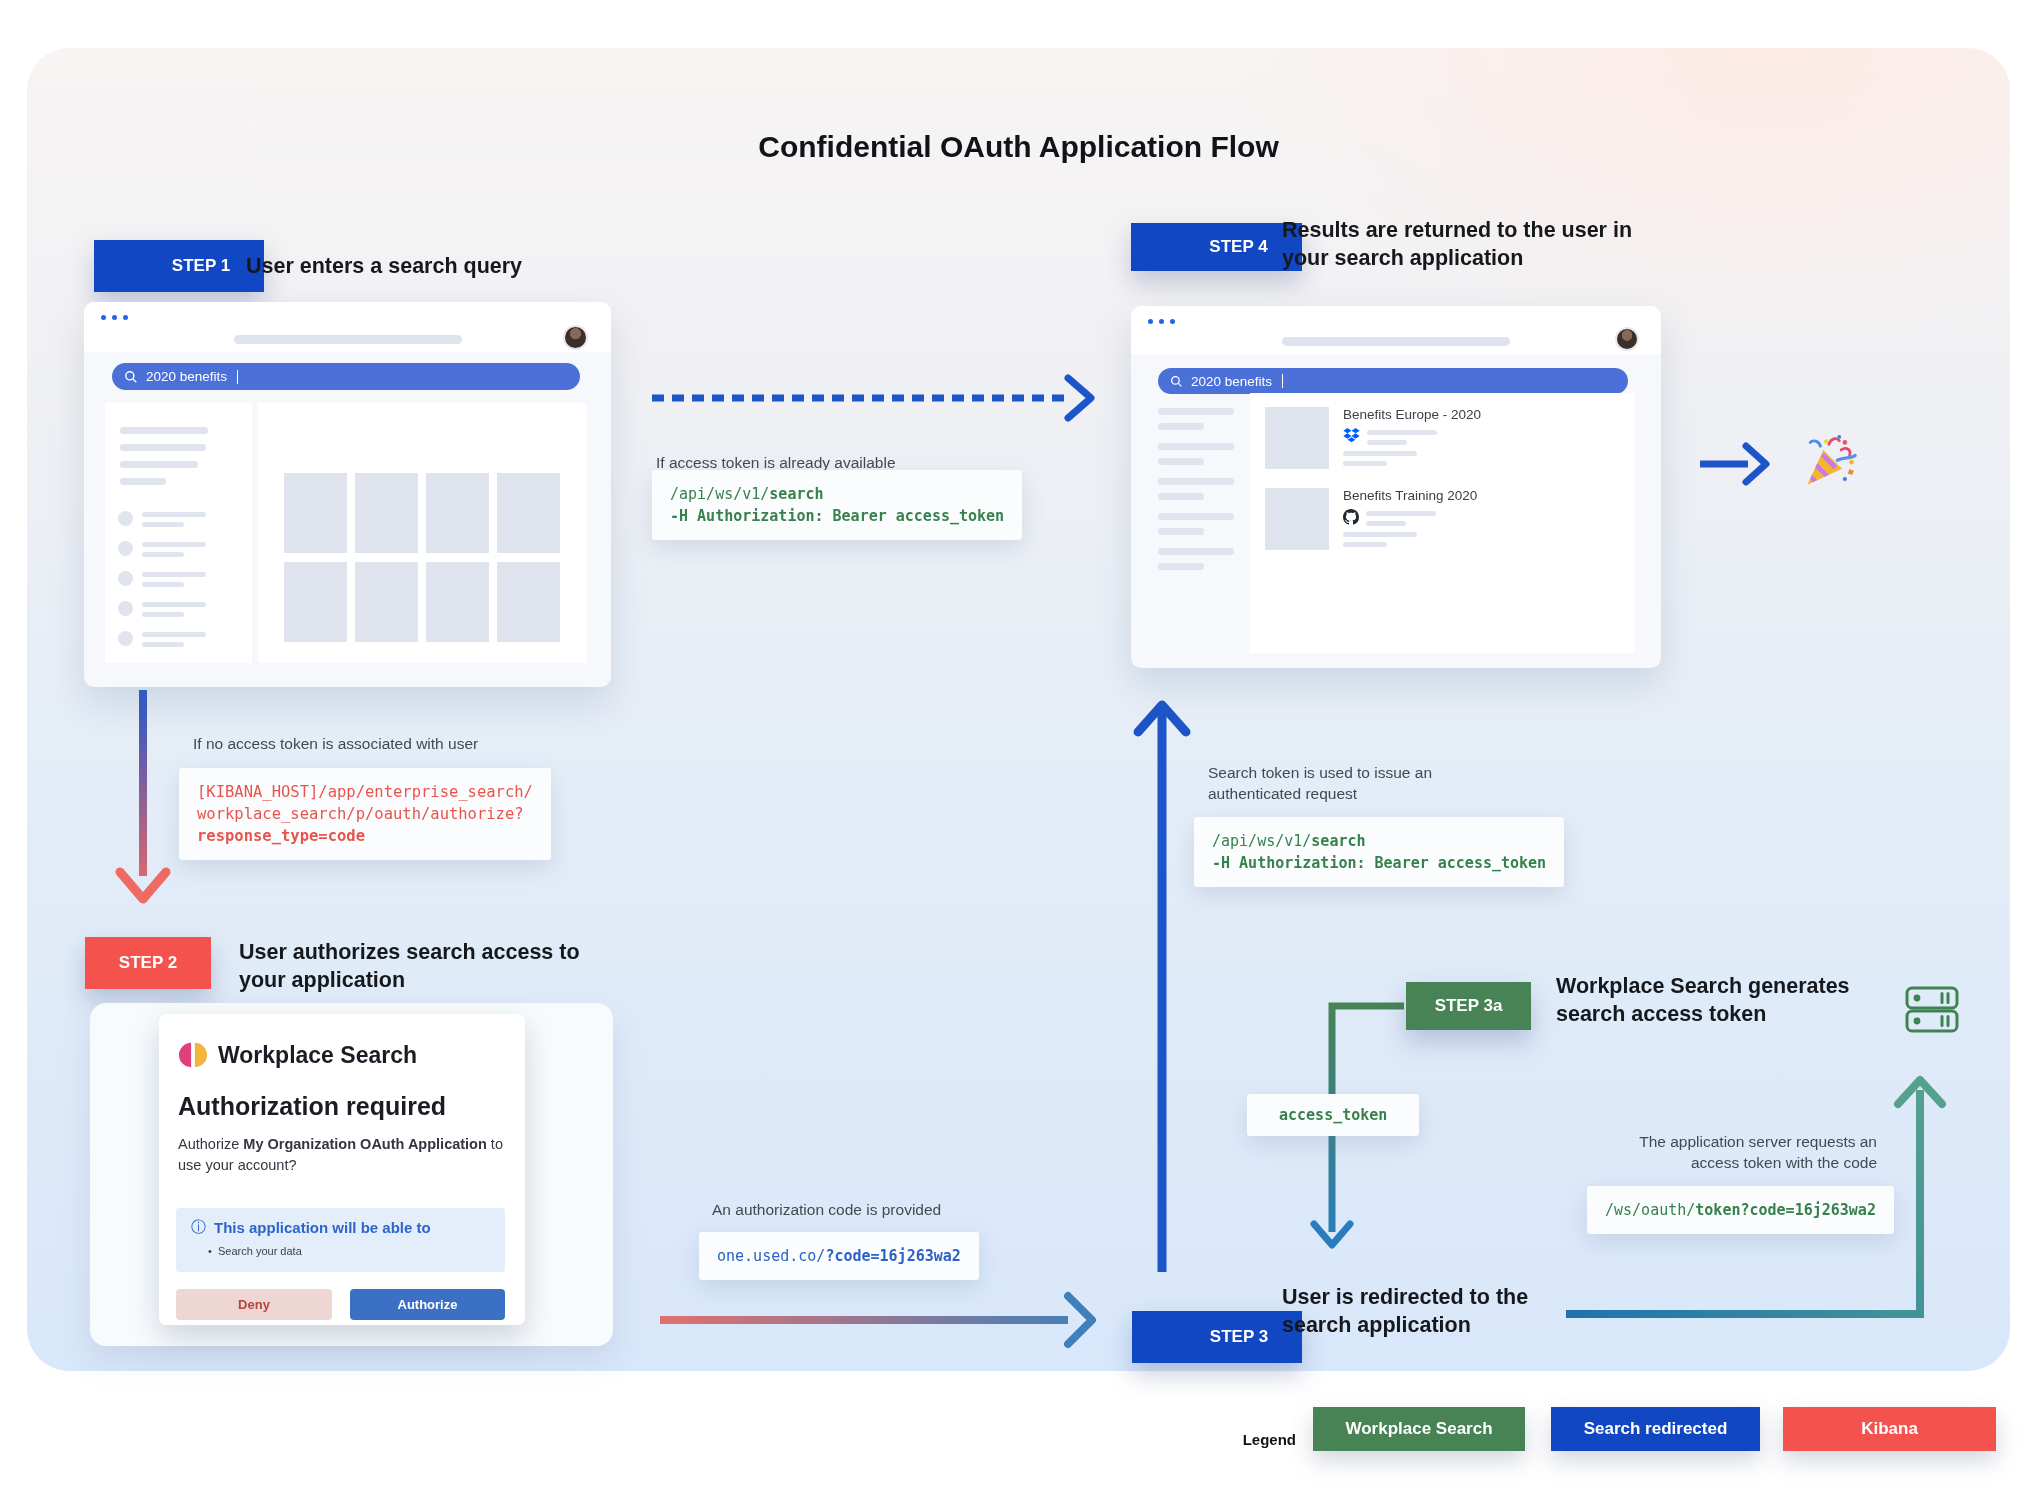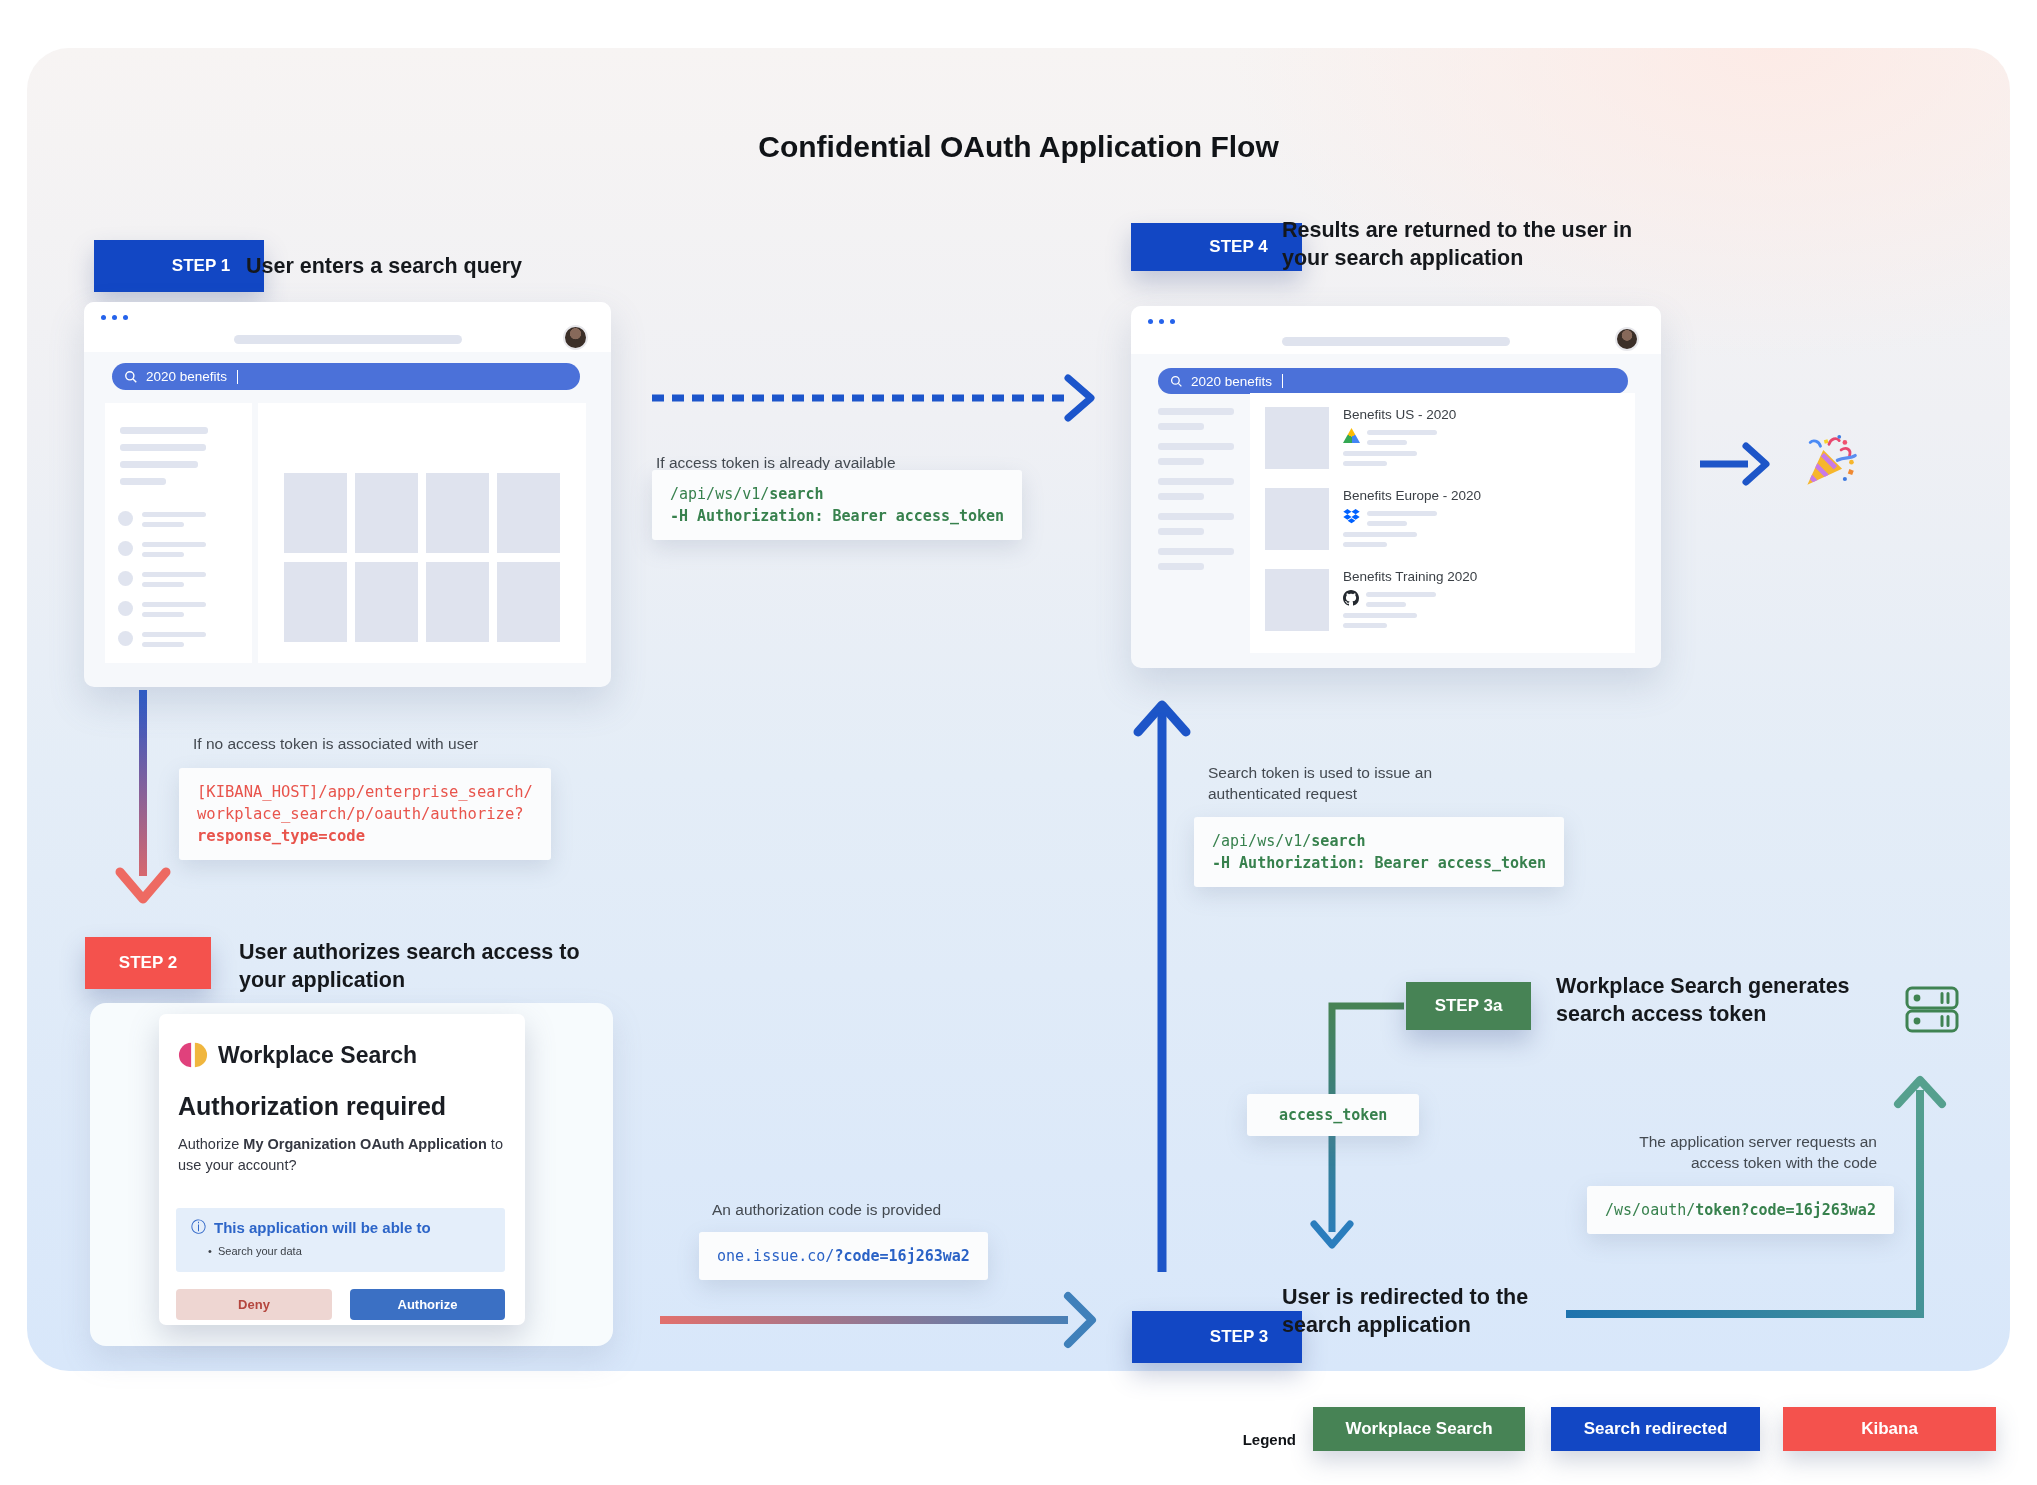--- a/index.html
+++ b/index.html
@@ -228,21 +228,21 @@
         <span style="font-weight:400;">ⓘ</span>
         <span>This application will be able to</span>
       </div>
     <div class="dlg-bullet"><span>•</span>&nbsp;&nbsp;<span>Search your data</span></div>
   </div>
   <div class="btn deny">Deny</div>
   <div class="btn auth">Authorize</div>
 </div>
 
 <div class="note" style="left:712px;top:1199px;">An authorization code is provided</div>
-<div class="codebox blue" style="left:699px;top:1232px;"><span>one.issue.co/</span><b>?code=16j263wa2</b></div>
+<div class="codebox blue" style="left:699px;top:1232px;"><span>one.used.co/</span><b>?code=16j263wa2</b></div>
 
 <div class="badge blue" style="left:1132px;top:1284px;margin-top:27px;">
     <span>STEP 3</span>
   </div>
 <div class="h-step" style="left:1282px;top:1283px;width:270px;">User is redirected to the search application</div>
 
 <div class="note" style="left:1208px;top:762px;width:245px;">Search token is used to issue an authenticated request</div>
 <div class="codebox green" style="left:1194px;top:817px;"><span>/api/ws/v1/</span><b>search</b><br><b>-H Authorization: Bearer access_token</b></div>
 
 <div class="badge green" style="left:1406px;top:982px;width:125px;height:48px;">
@@ -303,35 +303,20 @@
         <span class="sk" style="display:block;width:76px;height:7px;"></span>
         <span class="sk" style="display:block;width:46px;height:7px;margin-top:8px;"></span>
       </div>
     <div>
         <span class="sk" style="display:block;width:76px;height:7px;"></span>
         <span class="sk" style="display:block;width:46px;height:7px;margin-top:8px;"></span>
       </div>
   </div>
   <div class="card" style="left:119px;top:87px;width:385px;height:260px;">
     <div style="display:flex;flex-direction:column;gap:19px;padding:14px 0 0 15px;">
-      <div class="result">
-        <div class="thumb"></div>
-        <div>
-          <div class="rtitle">Benefits US - 2020</div>
-          <div class="srow">
-            <span style="width:17px;height:15px;clip-path:polygon(50% 0,100% 100%,0 100%);background:conic-gradient(from -60deg at 50% 58%, #fbbc05 0 120deg, #4285f4 120deg 240deg, #34a853 240deg 360deg);"></span>
-            <span>
-                <span class="sk" style="display:block;width:70px;height:5px;margin-top:2px;"></span>
-                <span class="sk" style="display:block;width:40px;height:5px;margin-top:5px;"></span>
-              </span>
-          </div>
-          <span class="sk" style="display:block;width:74px;height:5px;"></span>
-            <span class="sk" style="display:block;width:44px;height:5px;margin-top:5px;"></span>
-        </div>
-      </div>
       <div class="result">
         <div class="thumb"></div>
         <div>
           <div class="rtitle">Benefits Europe - 2020</div>
           <div class="srow">
             <svg width="17" height="15" viewBox="0 0 24 22" fill="#0061ff">
                 <path d="M6 0 0 3.9l6 3.9 6-3.9zM18 0l-6 3.9 6 3.9 6-3.9zM0 11.7l6 3.9 6-3.9-6-3.9zM18 7.8l-6 3.9 6 3.9 6-3.9zM6.3 17.2l5.7 3.7 5.7-3.7-5.7-3.7z"></path>
               </svg>
             <span>
                 <span class="sk" style="display:block;width:70px;height:5px;margin-top:2px;"></span>

